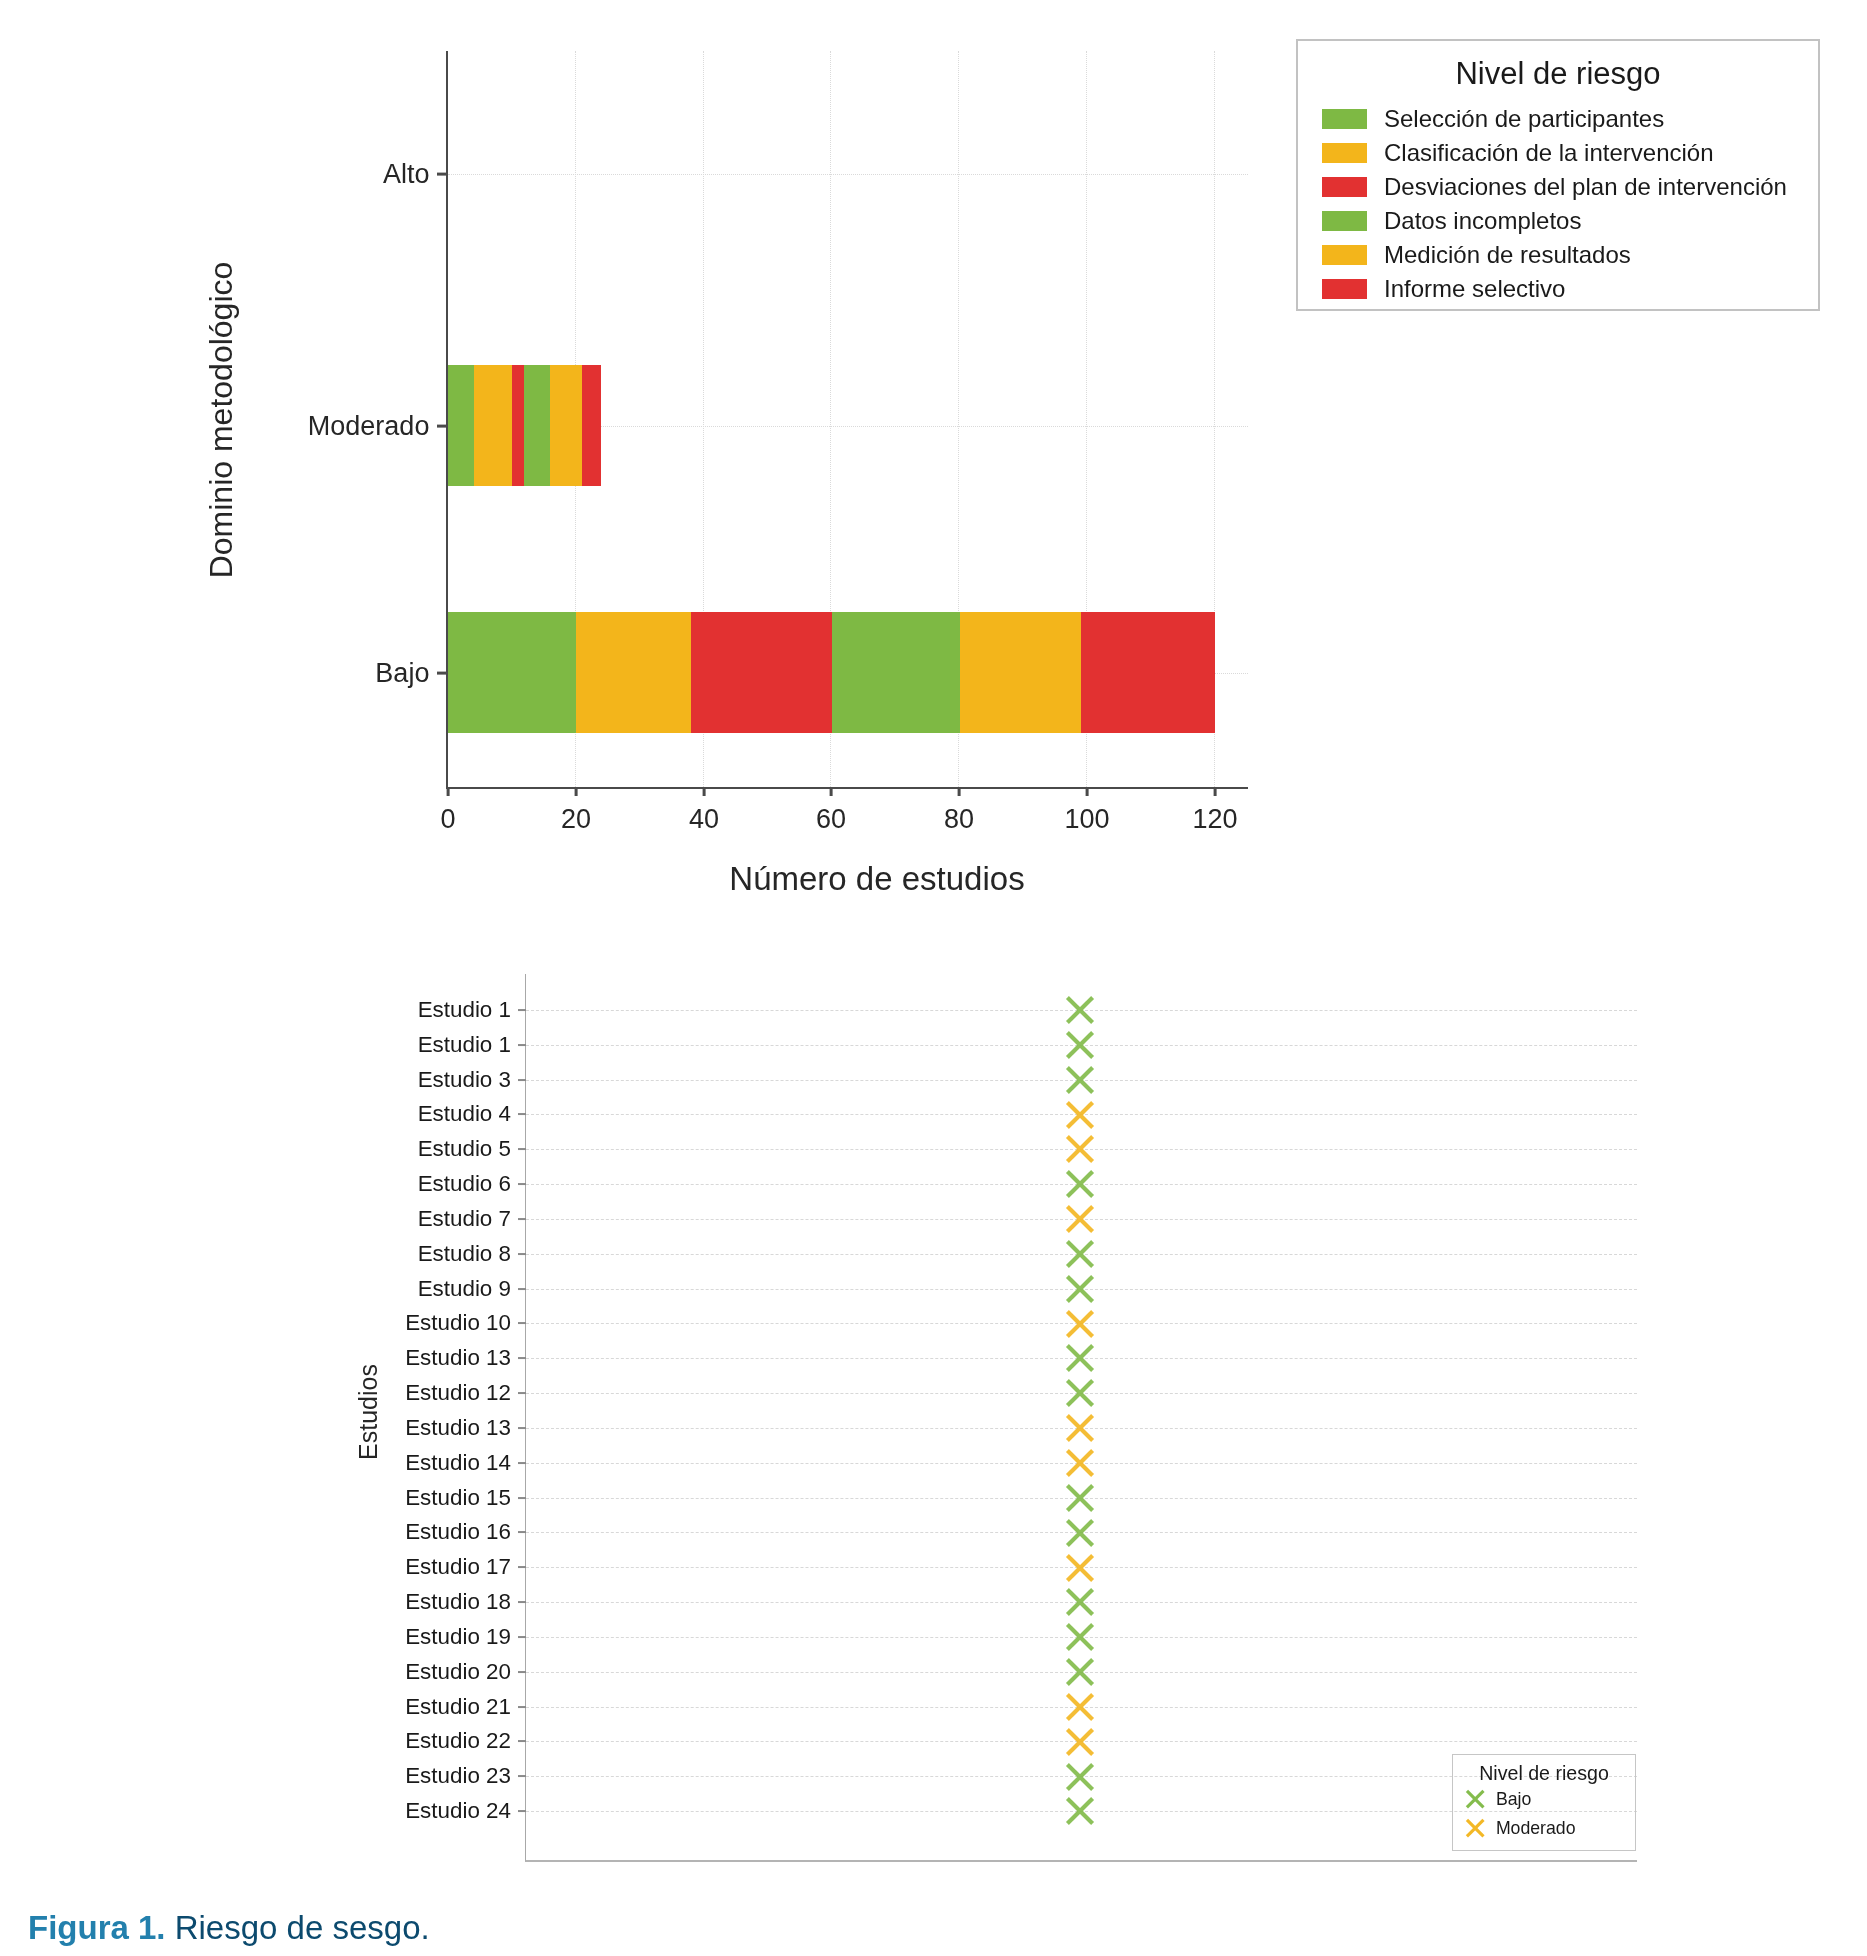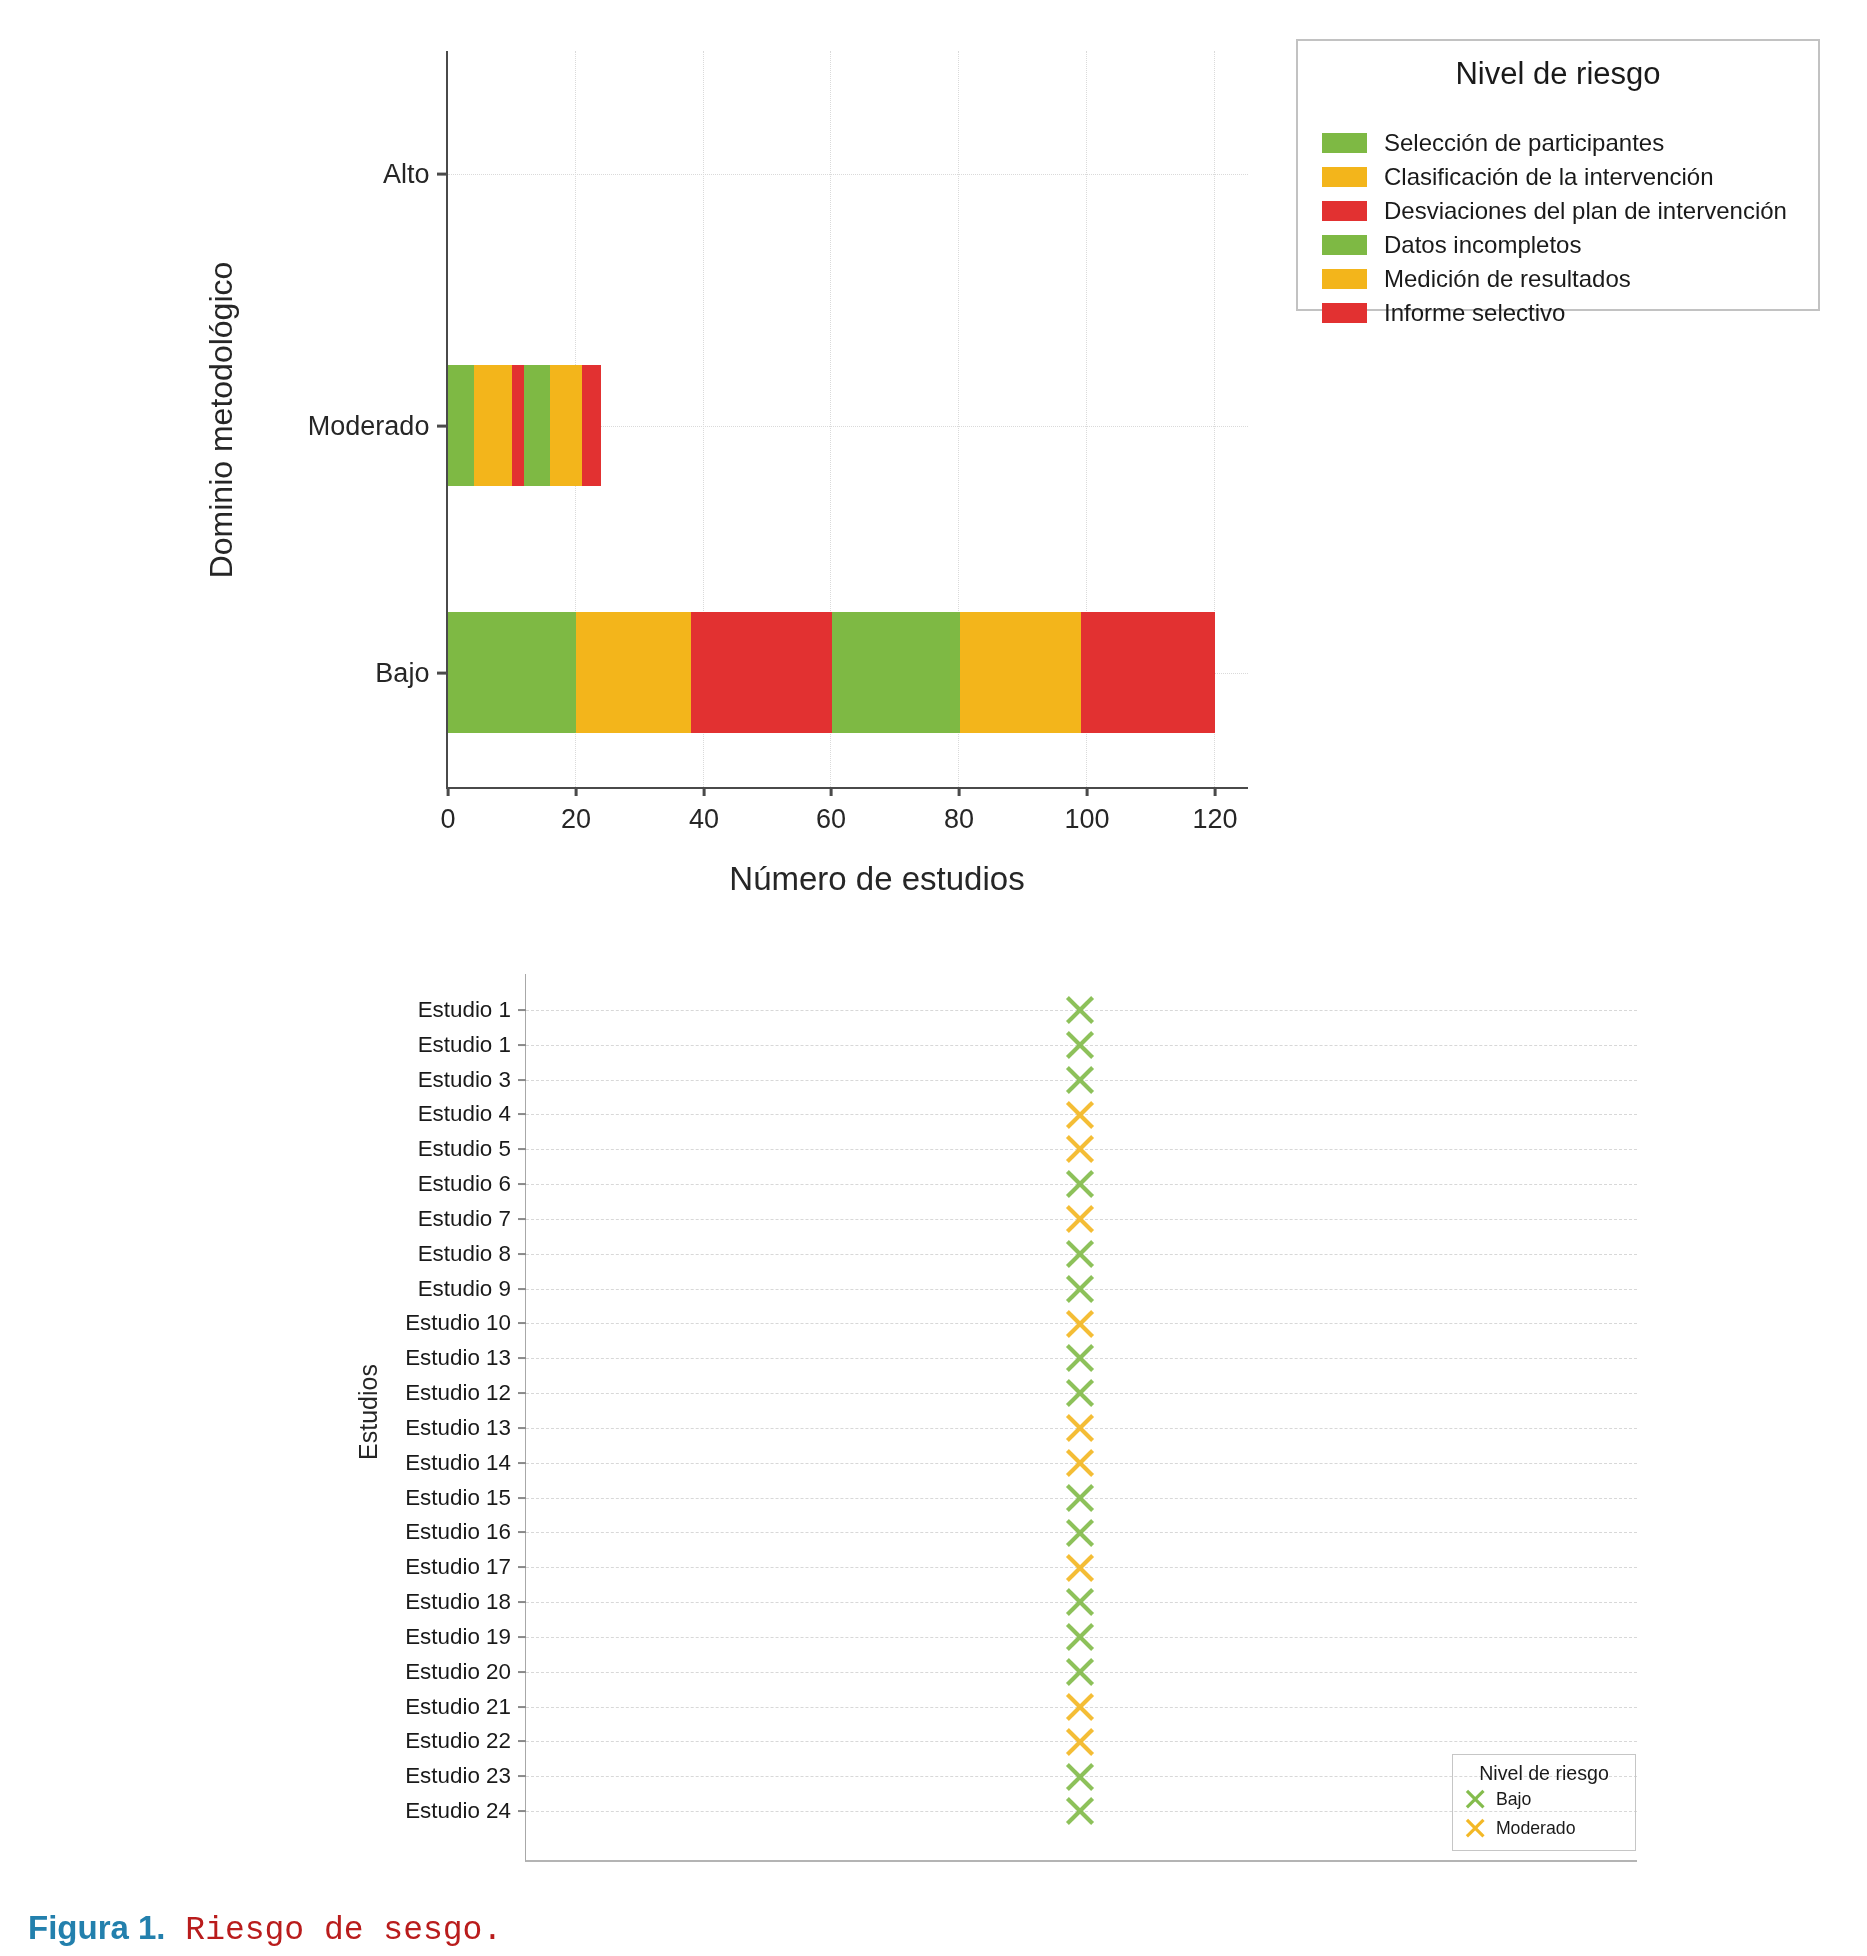--- a/index.html
+++ b/index.html
@@ -24,21 +24,21 @@
   .bar-seg{height:100%;}
   .axis-label{position:absolute;font-size:33px;color:#262626;white-space:nowrap;}
   .rot{transform:translate(-50%,-50%) rotate(-90deg);}
   .ctr{transform:translateX(-50%);margin-left:31px;}
   
   #top-legend{
     position:absolute;left:1296px;top:39px;width:524px;height:272px;
     border:2.8px solid #c2c2c2;background:#ffffff;box-sizing:border-box;
   }
   #top-legend .lg-title{font-size:31px;text-align:center;margin-top:15px;color:#1a1a1a;}
-  #top-legend .lg-items{margin-top:34px;}
+  #top-legend .lg-items{margin-top:10px;}
   .lg-row{display:flex;align-items:center;height:34px;padding-left:24px;}
   .lg-swatch{width:45px;height:20.5px;flex:0 0 45px;margin-right:17px;}
   .lg-label{font-size:24px;color:#1a1a1a;white-space:nowrap;}
   
   #bottom-plot{
     position:absolute;left:525px;top:974px;width:1111px;height:886px;
     border-left:1.9px solid #a8a8a8;border-bottom:2.8px solid #b4b4b4;
   }
   .btick{position:absolute;right:100%;width:8.4px;height:1.9px;background:#8a8a8a;transform:translateY(-50%);}
   .row-label{position:absolute;right:calc(100% + 15px);transform:translateY(-50%);font-size:22.4px;color:#1a1a1a;white-space:nowrap;}
@@ -47,21 +47,21 @@
     position:absolute;left:1452px;top:1754px;width:184px;height:97px;
     border:1.9px solid #c6c6c6;background:transparent;box-sizing:border-box;
   }
   #bottom-legend .lg-title{font-size:19.6px;text-align:center;margin-top:6.5px;color:#1a1a1a;}
   .lg-row-sm{display:flex;align-items:center;height:29px;padding-left:11.2px;}
   .lg-row-sm .lg-label{font-size:17.7px;}
   .lg-marker{flex:0 0 22.4px;width:22.4px;height:22.4px;margin-right:9.3px;position:relative;}
   
   #caption{position:absolute;left:28px;top:1909px;font-size:33px;}
   #caption .cap-label{font-weight:bold;}
-  #caption .cap-text{color:#b91c1c;font-family:Liberation Mono, monospace;}
+  #caption .cap-text{color:#0c4a6e;}
 </style>
 </head>
 <body>
 
 <div class="page">
 
   <div class="abs axis-label rot" style="left:221px;top:420px;font-size:32px;">Dominio metodológico</div>
 
   <div id="top-plot">
       <div class="xtick" style="left: 0px;"></div>

